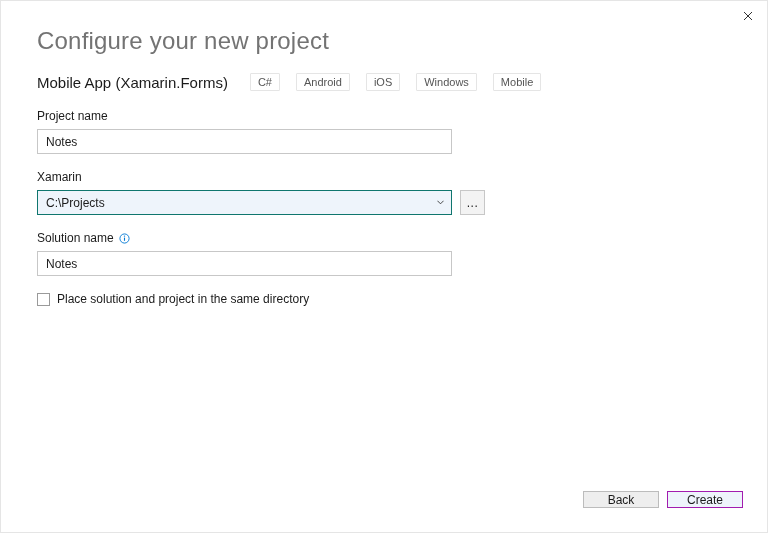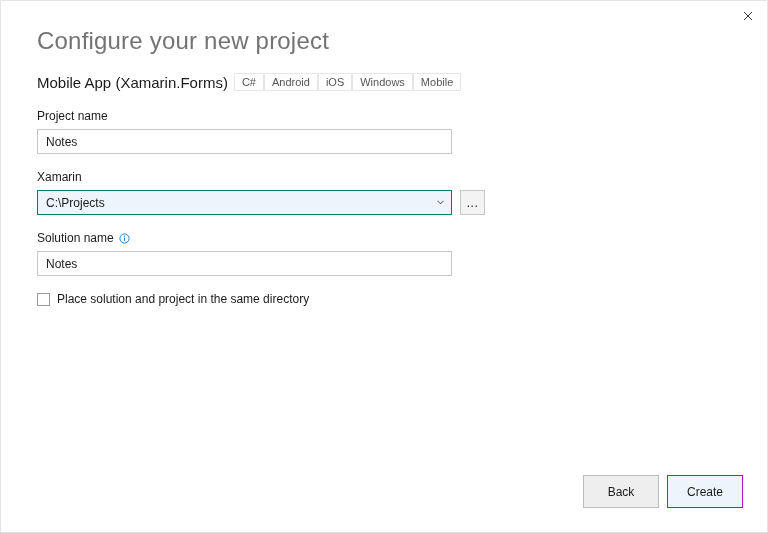--- a/index.html
+++ b/index.html
@@ -29,21 +29,21 @@
     .page-title {
       font-size: 24px;
       font-weight: 400;
       color: #737373;
       letter-spacing: 0.2px;
       margin-bottom: 18px;
     }
     .template-row {
       display: flex;
       align-items: center;
-      gap: 0;
+      gap: 16px;
       margin-bottom: 18px;
     }
     .template-name {
       font-size: 15px;
       color: #1b1b1b;
       margin-right: 6px;
     }
     .tag {
       font-size: 11px;
       color: #555;
@@ -118,21 +118,21 @@
     }
     .footer {
       position: absolute;
       right: 24px;
       bottom: 24px;
       display: flex;
       gap: 8px;
     }
     .btn {
       min-width: 76px;
-      height: 33px;
+      height: 17px;
       border: 1px solid #bcbcbc;
       background: #eeeeee;
       font-size: 12px;
       color: #1b1b1b;
       display: flex; align-items: center; justify-content: center;
       cursor: pointer;
       padding: 0 14px;
     }
     .btn.primary {
       border: 1px solid #a21caf;

